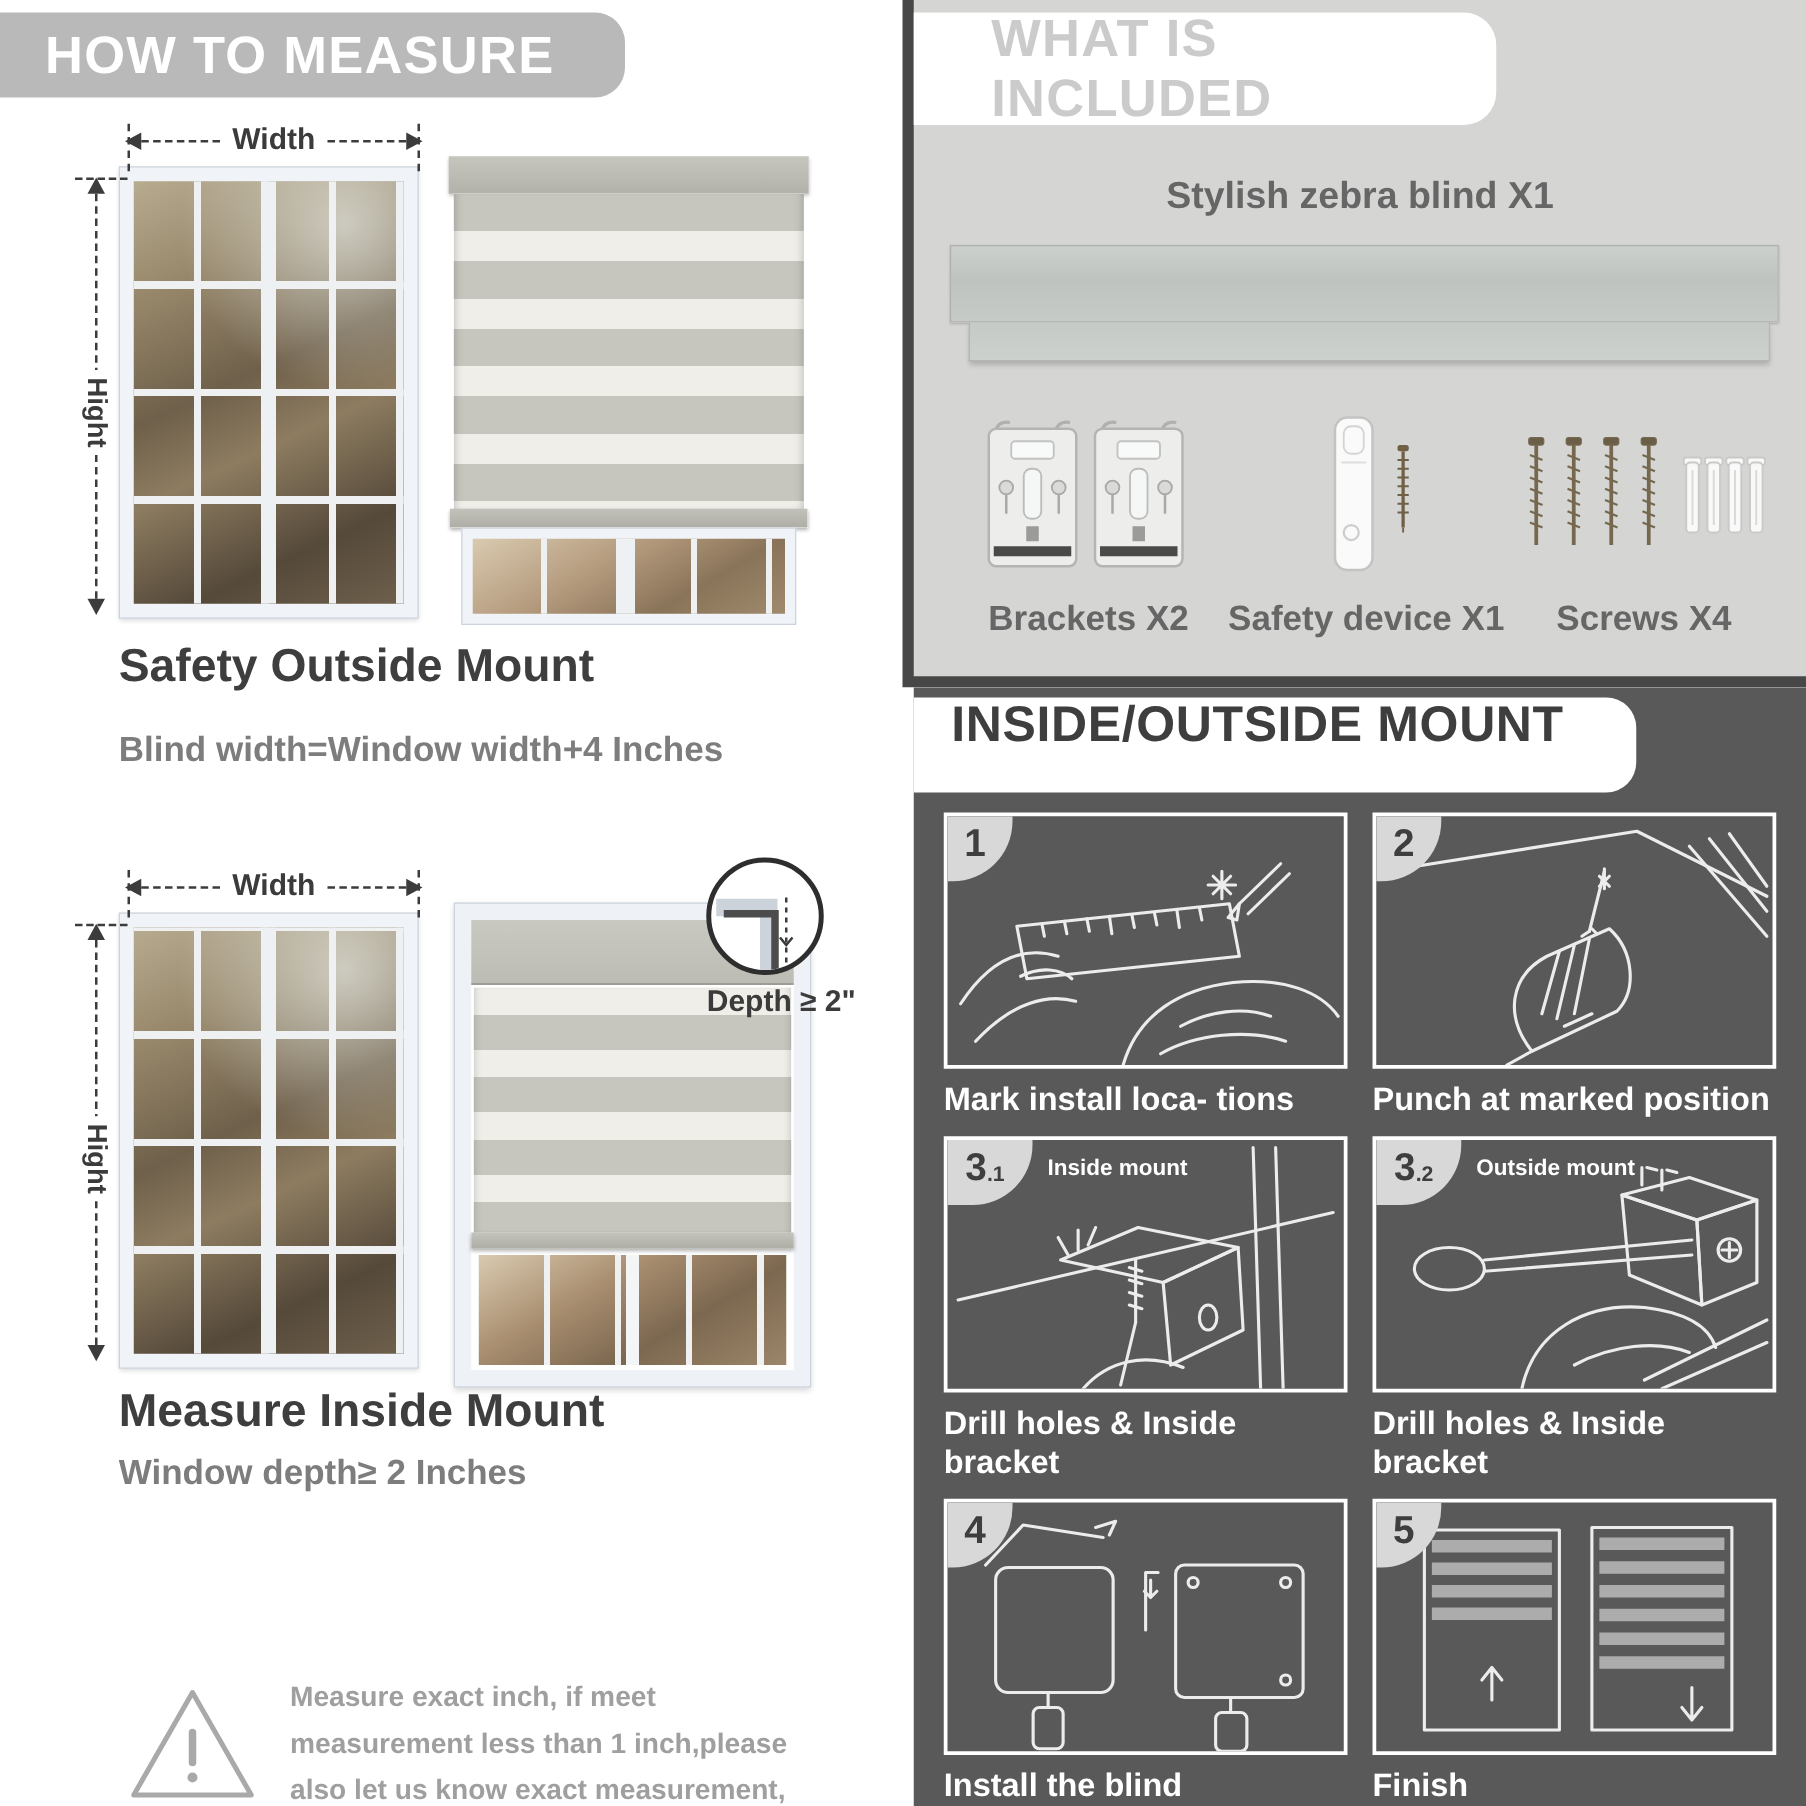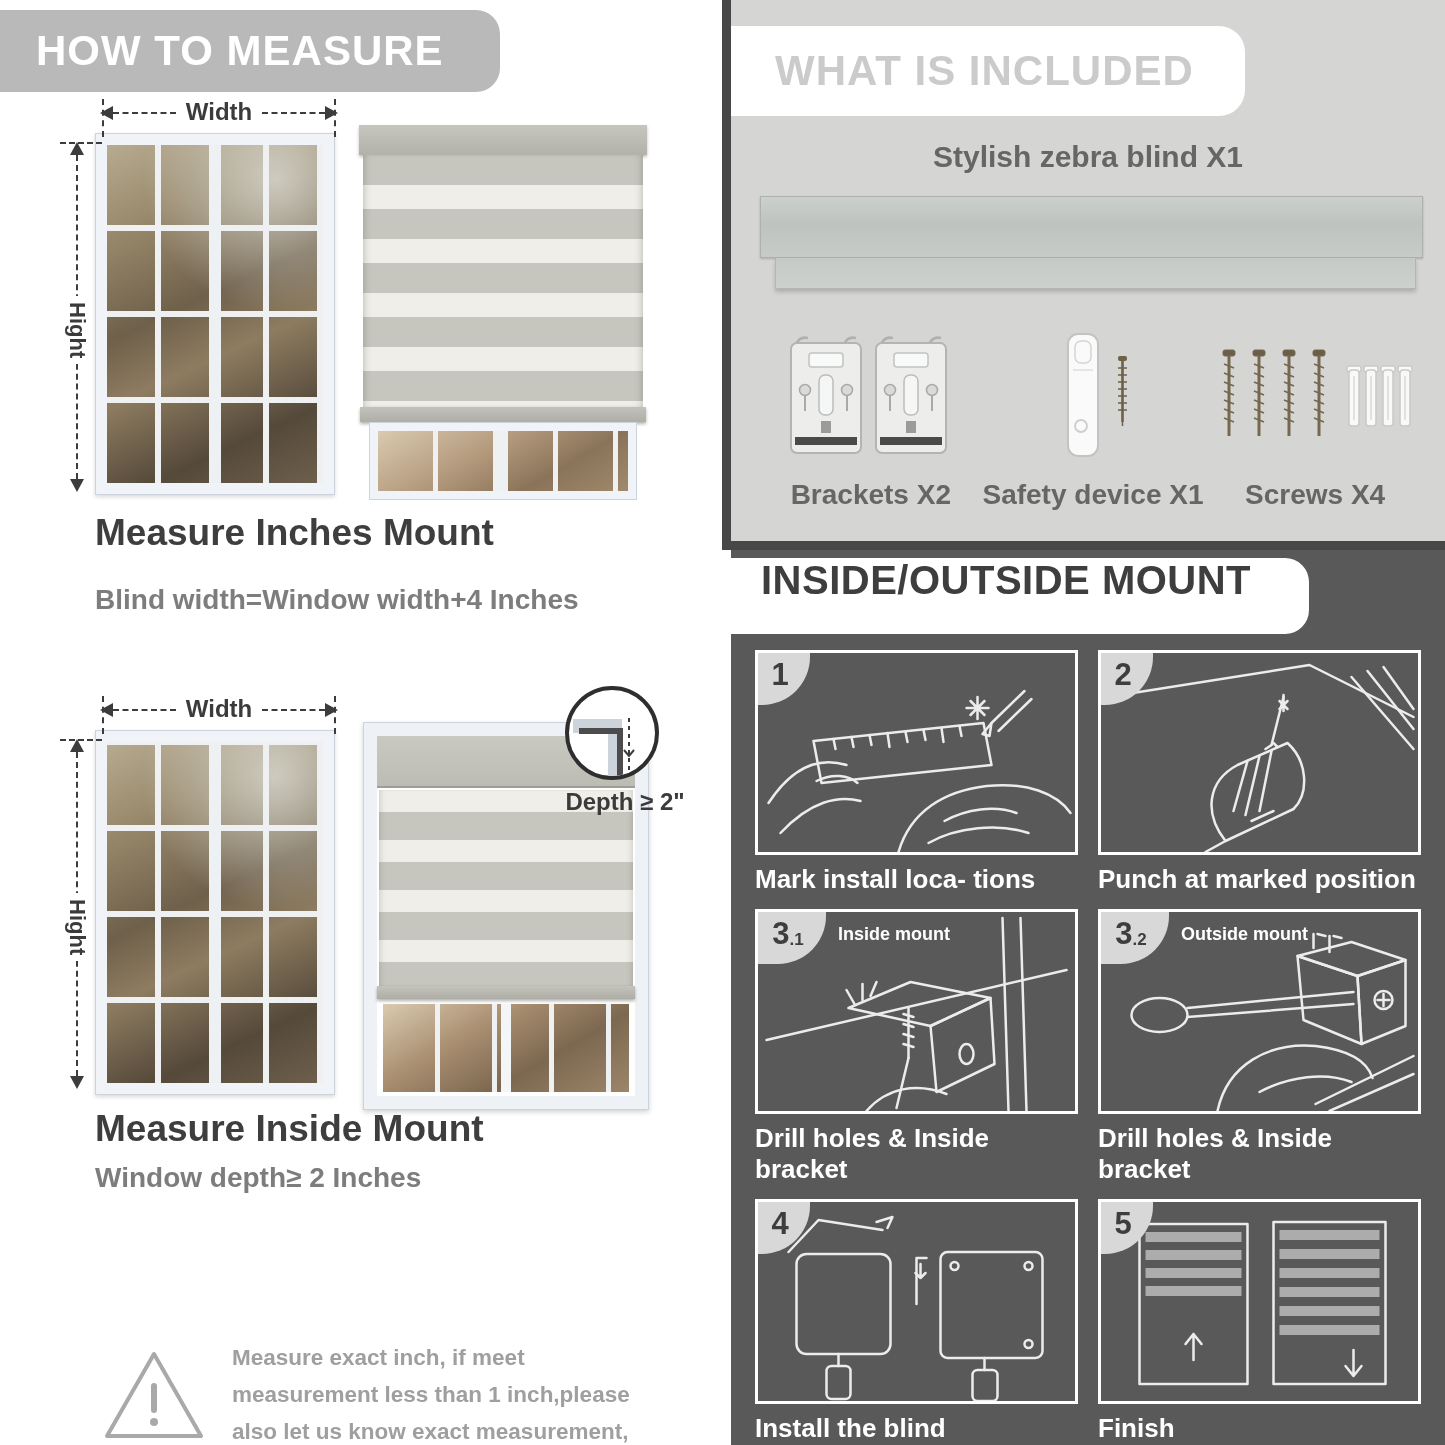--- a/index.html
+++ b/index.html
@@ -3,21 +3,21 @@
 <meta charset="utf-8">
 <style>
   * { margin:0; padding:0; box-sizing:border-box; }
   html,body { background:#fff; }
   body { font-family:"Liberation Sans", sans-serif; }
   .page { position:relative; width:1445px; height:1445px; background:#fff; overflow:hidden; }
 
   
   .left { position:absolute; left:0; top:0; width:722px; height:1445px; background:#fff; }
 
-  .hdr-gray { position:absolute; left:0; top:10px; width:500px; height:82px; background:#b9b9b9;
+  .hdr-gray { position:absolute; left:0; top:10px; width:500px; height:68px; background:#b9b9b9;
     border-radius:0 24px 24px 0; display:flex; align-items:center; padding-left:36px; }
   .hdr-gray span { color:#fff; font-size:42px; font-weight:bold; letter-spacing:1px; }
 
   
   .win { position:absolute; background:#f0f3f7; border:1px solid #ccd3dd;
     box-shadow:0 2px 4px rgba(0,0,0,.15); padding:11px; }
   .glass { position:relative; width:100%; height:100%; overflow:hidden;
     background:
       radial-gradient(circle at 78% 10%, rgba(225,228,222,.75), rgba(225,228,222,0) 38%),
       linear-gradient(155deg,#b7ab90 0%,#97876a 22%,#6f604b 45%,#8d7c60 60%,#55493a 82%,#6e604c 100%); }
@@ -91,22 +91,22 @@
 
   .warn-icon { position:absolute; left:100px; top:1348px; }
   .warn-text { position:absolute; left:232px; top:1340px; width:445px; color:#9f9f9f;
     font-size:22.5px; font-weight:bold; line-height:1.64; }
 
   
   .right { position:absolute; left:722px; top:0; width:723px; height:1445px; }
 
   .secA { position:absolute; left:0; top:0; width:723px; height:550px; background:#474747; }
   .secA-panel { position:absolute; left:9px; top:0; right:0; bottom:9px; background:#d5d5d3; }
-  .hdr-white-a { position:absolute; left:9px; top:26px; width:514px; height:90px; background:#fff;
-    border-radius:0 26px 26px 0; display:flex; align-items:center; padding-left:44px; }
+  .hdr-white-a { position:absolute; left:9px; top:10px; width:466px; height:90px; background:#fff;
+    border-radius:0 26px 26px 0; display:flex; align-items:center; padding-left:62px; }
   .hdr-white-a span { color:#cbcbcb; font-size:42px; font-weight:bold; letter-spacing:1px; }
   .blind-name { position:absolute; left:9px; right:0; top:140px; text-align:center;
     color:#666; font-size:30px; font-weight:bold; }
   .headrail { position:absolute; left:38px; right:22px; top:196px; height:96px; }
   .hr-top { position:absolute; left:0; right:0; top:0; height:62px;
     background:linear-gradient(180deg,#ccd0cc,#bfc3bf 45%,#c7cbc7); border:1px solid #aeb1ad;
     box-shadow:0 1px 2px rgba(0,0,0,.2); }
   .hr-bottom { position:absolute; left:15px; right:7px; top:62px; height:31px;
     background:linear-gradient(180deg,#c6cac6,#cdd1cd); border:1px solid #b3b6b2; border-top:none;
     box-shadow:0 3px 4px rgba(0,0,0,.18); }
@@ -176,21 +176,21 @@
       <div class="cassette"></div>
       <div class="stripes"></div>
       <div class="rail"></div>
       <div class="under-window">
         <div class="under-glass">
             <div class="muntins"></div>
           </div>
       </div>
     </div>
 
-    <h2 class="title" style="top:512px;">Measure Inches Mount</h2>
+    <h2 class="title" style="top:512px;">Safety Outside Mount</h2>
     <p class="line" style="top:584px;">Blind width=Window width+4 Inches</p>
 
     <div class="win" style="left:95px; top:730px; width:240px; height:365px;">
       <div class="glass">
           <div class="muntins"></div>
         </div>
     </div>
 
     <div class="measure-w" style="left:100px; top:710px; width:238px;">
       <span class="tri tl"></span>

